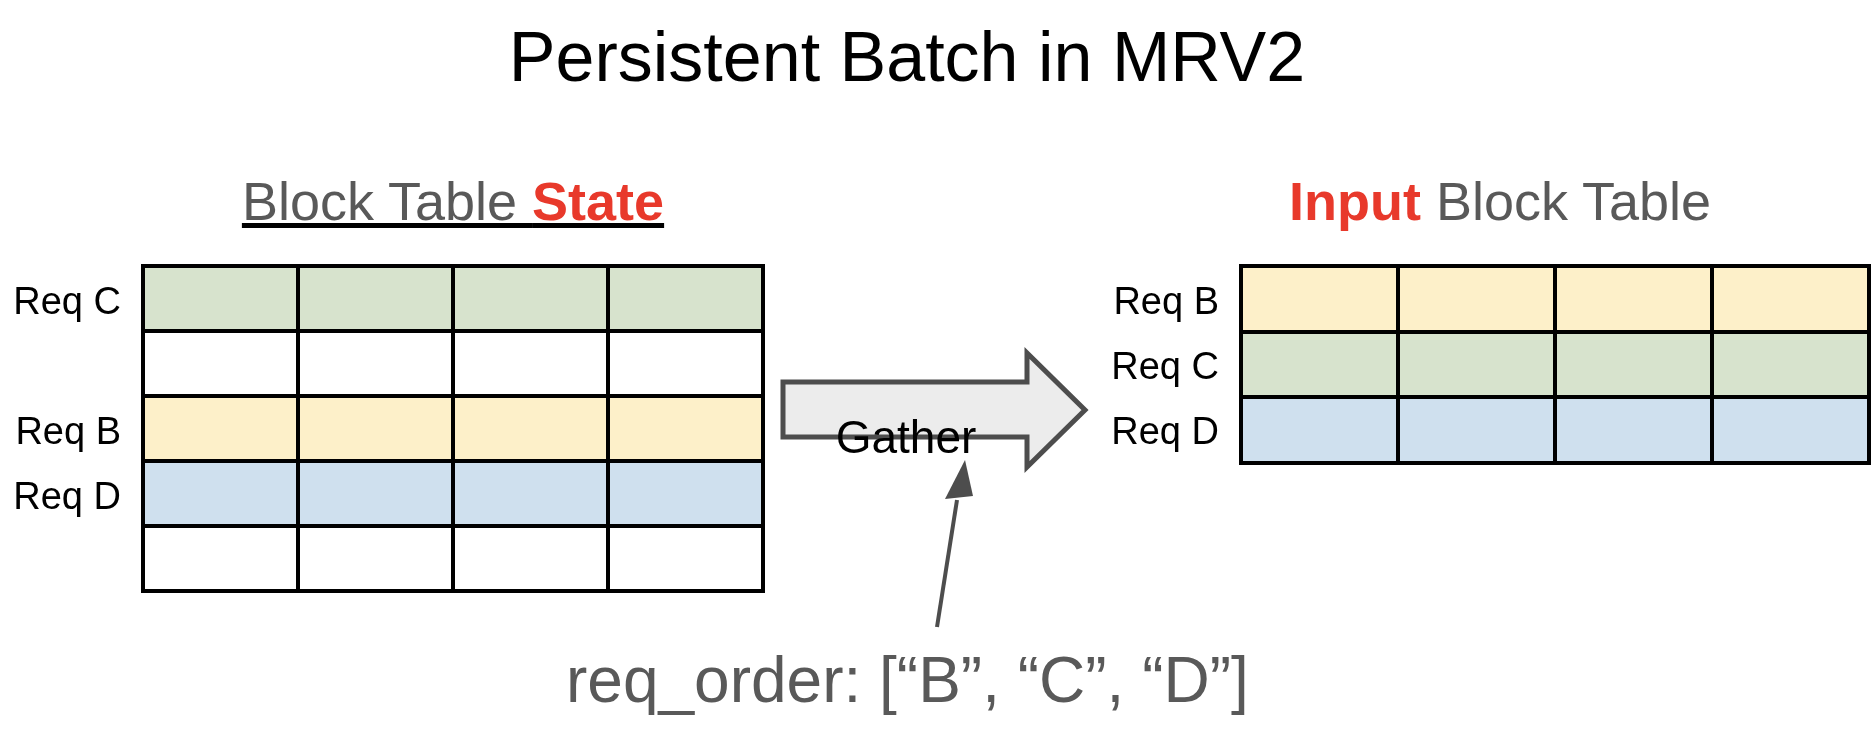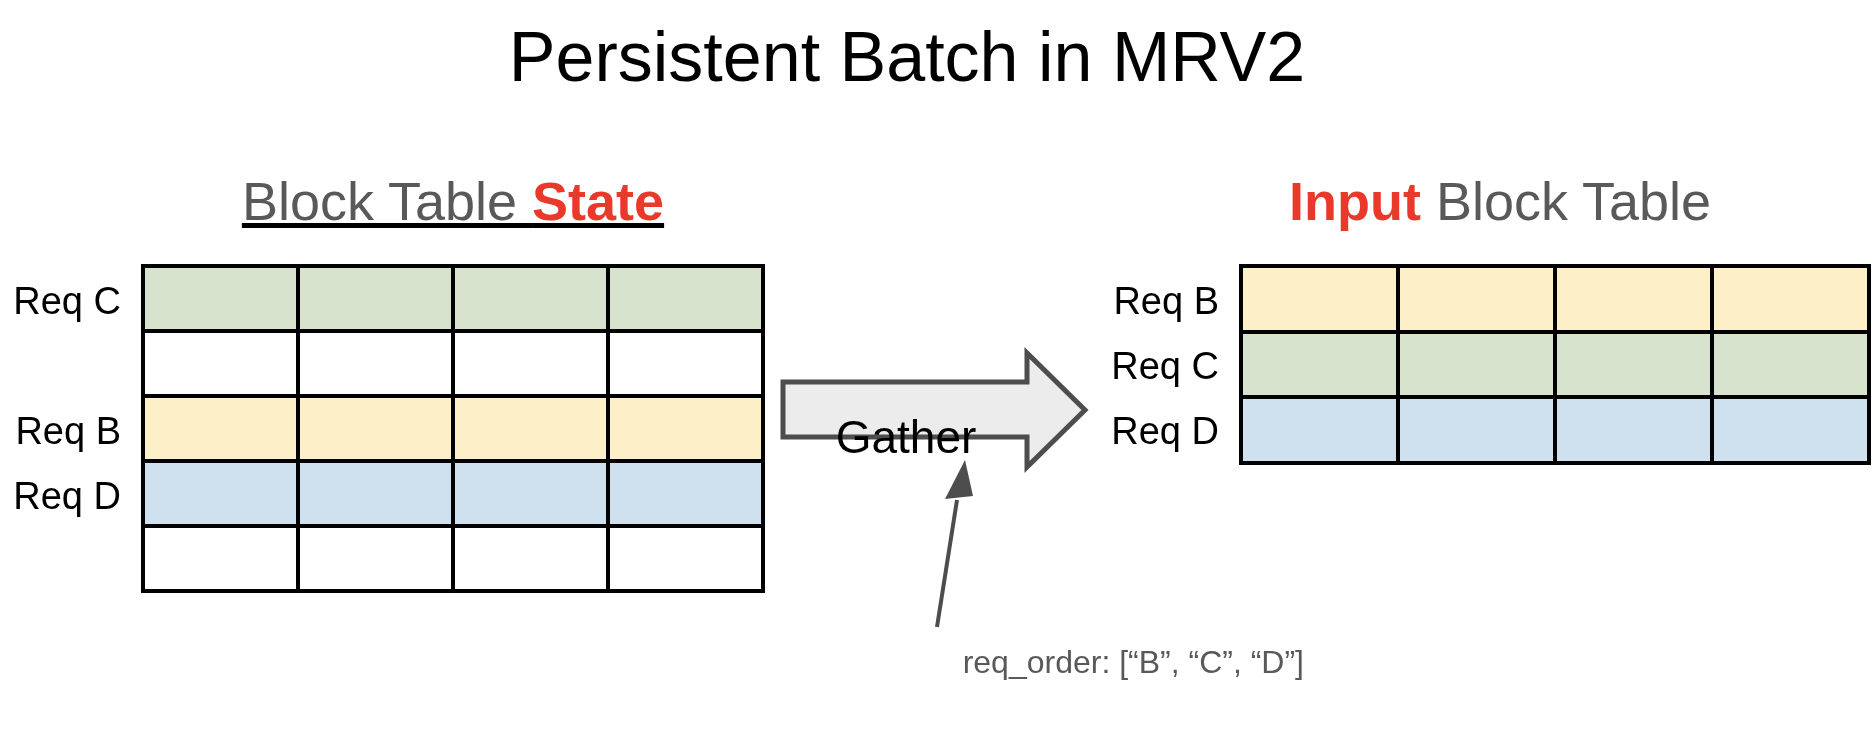--- a/index.html
+++ b/index.html
@@ -33,22 +33,22 @@
     position:absolute;width:300px;height:48px;line-height:48px;
     font-size:38px;color:#000;text-align:right;padding-right:12px;
     box-sizing:border-box;white-space:nowrap;
   }
   .arrow-svg{position:absolute;left:0;top:0;pointer-events:none;}
   .gather-label{
     position:absolute;left:783px;top:384px;width:246px;height:50px;
     line-height:50px;font-size:46px;color:#000;text-align:center;white-space:nowrap;margin-top:28px;
   }
   .annotation{
-    position:absolute;left:604px;top:645px;width:700px;
-    font-size:32px;line-height:1.1;text-align:right;white-space:nowrap;
+    position:absolute;left:566px;top:645px;width:700px;
+    font-size:64px;line-height:1.1;text-align:left;white-space:nowrap;
   }
 </style>
 </head>
 <body>
 
 <div class="canvas">
 
   <div class="title">Persistent Batch in MRV2</div>
 
   <div class="heading heading-left"><span class="hl-gray" style="color: rgb(89, 89, 89);">Block Table </span><span class="hl-red" style="color: rgb(232, 57, 43);">State</span></div>

